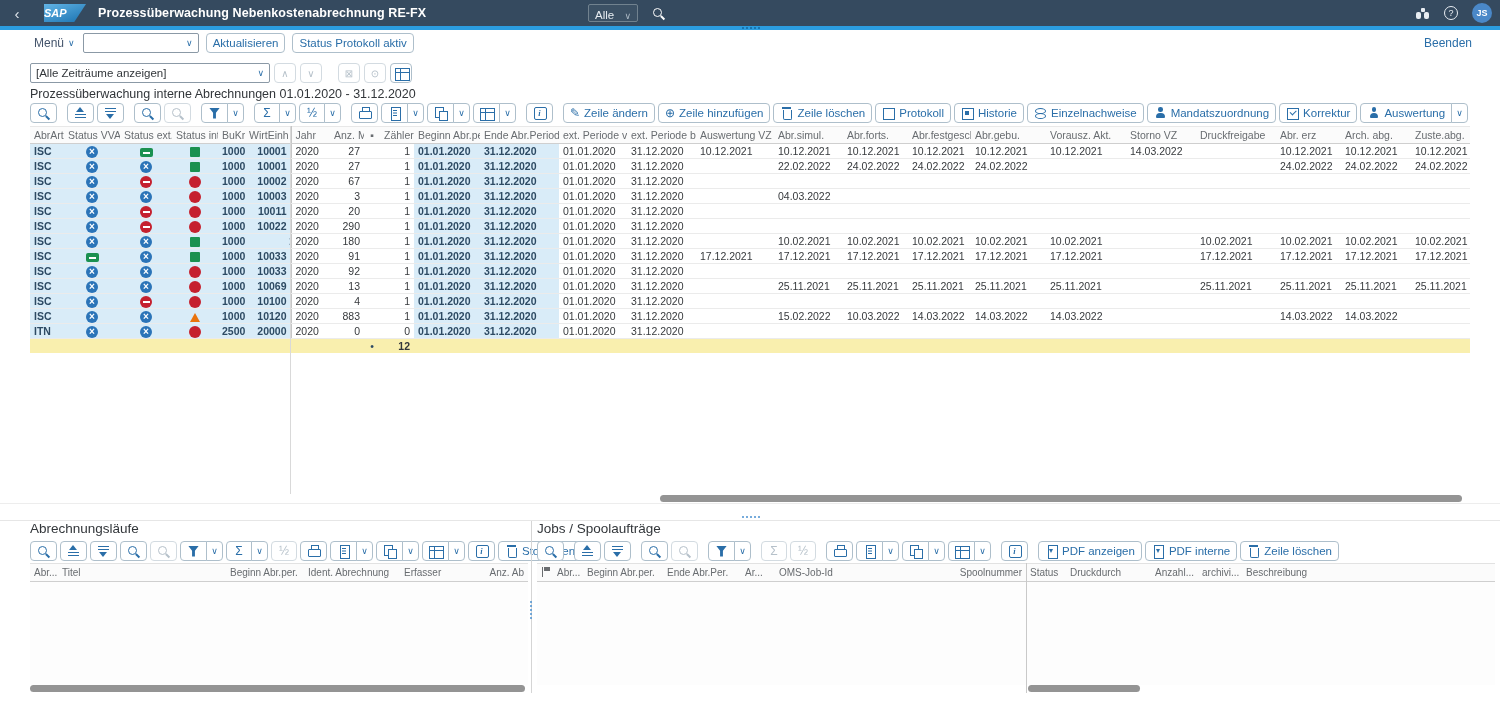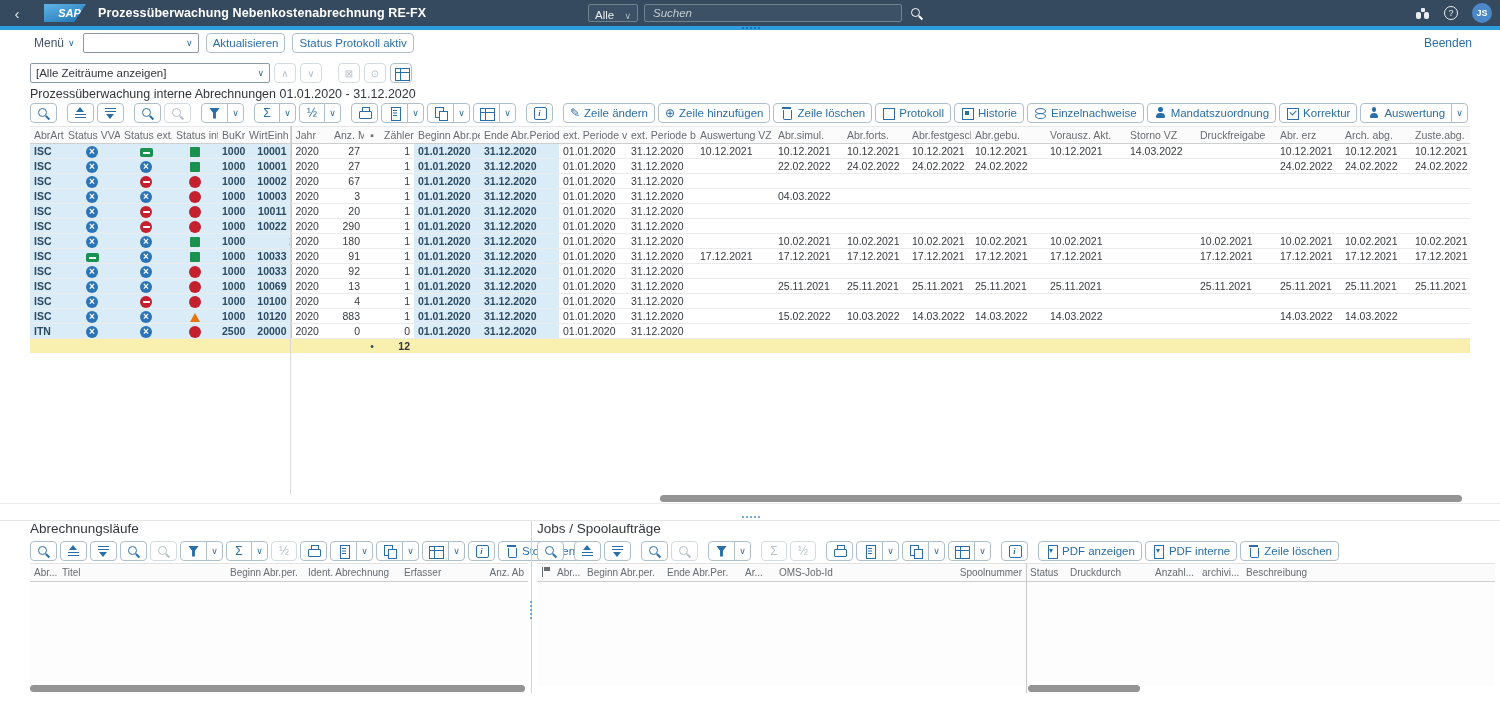--- a/index.html
+++ b/index.html
@@ -5,21 +5,21 @@
   html,body{margin:0;padding:0;width:1500px;height:704px;overflow:hidden;background:#fff;
     font-family:"Liberation Sans",sans-serif;-webkit-font-smoothing:antialiased;}
   *{box-sizing:border-box;}
 
   
   #shell{position:absolute;left:0;top:0;width:1500px;height:26px;background:#354a5f;
     display:flex;align-items:center;color:#fff;}
   #back{width:34px;text-align:center;font-size:15px;color:#dfe6ec;cursor:pointer;}
   #logo{width:42px;height:18px;margin:0 12px 0 10px;background:linear-gradient(160deg,#62b4e6,#1a72b0);
     clip-path:polygon(0 0,100% 0,72% 100%,0 100%);color:#fff;font-weight:bold;font-style:italic;
-    font-size:11px;line-height:18px;padding-left:9px;text-align:center;}
+    font-size:11px;line-height:18px;padding-left:0;}
   #shell-title{font-size:12.5px;font-weight:bold;letter-spacing:.1px;}
   #search-wrap{position:absolute;left:588px;top:4px;display:flex;align-items:center;height:18px;}
   .shell-box{height:18px;border:1px solid #71828f;border-radius:2px;background:rgba(255,255,255,.04);
     color:#e8edf2;font-size:11.5px;display:flex;align-items:center;padding:0 6px;}
   #scope{width:50px;justify-content:space-between;margin-right:6px;align-items:flex-end;}
   #scope .chev{font-size:9px;color:#aebbc6;}
   #shell-search{width:258px;}
   #shell-search input{background:transparent;border:none;outline:none;color:#e8edf2;width:100%;
     font-style:italic;font-size:11.5px;font-family:"Liberation Sans",sans-serif;}
   #shell-search input::placeholder{color:#c3ccd4;font-style:italic;}
@@ -183,23 +183,20 @@
 
 <div id="shell">
   <span id="back">‹</span>
   <span id="logo">SAP</span>
   <span id="shell-title">Prozessüberwachung Nebenkostenabrechnung RE-FX</span>
   <div id="search-wrap">
     <span id="scope" class="shell-box">
       <span>Alle</span>
       <span class="chev">∨</span>
     </span>
-    <span id="shell-search" class="shell-box">
-      <input placeholder="Suchen" style="">
-    </span>
     <span id="shell-mag" class="ic ic-search"></span>
   </div>
   <div id="shell-right">
     <span class="ic-binoculars"></span>
     <span class="ic-help">?</span>
     <span id="avatar">JS</span>
   </div>
 </div>
 <div id="accent">
   <span class="grip-h"></span>

